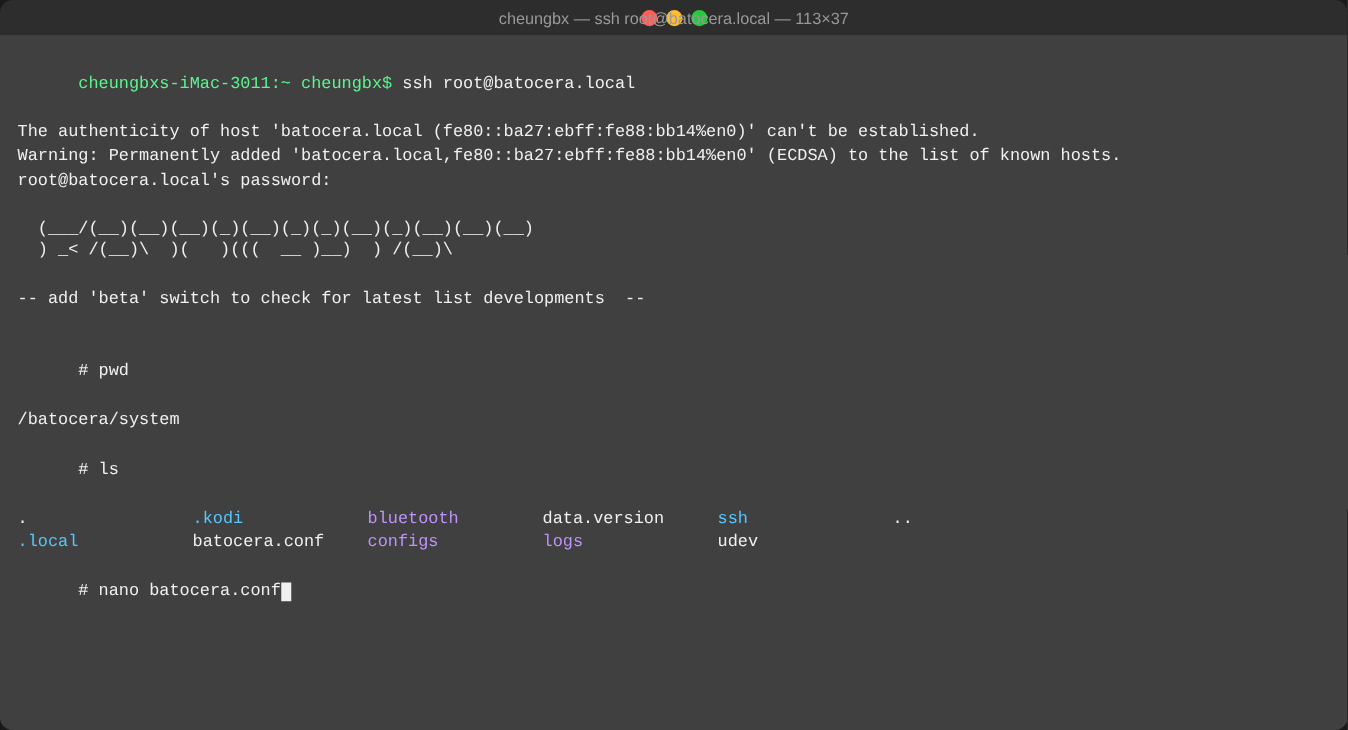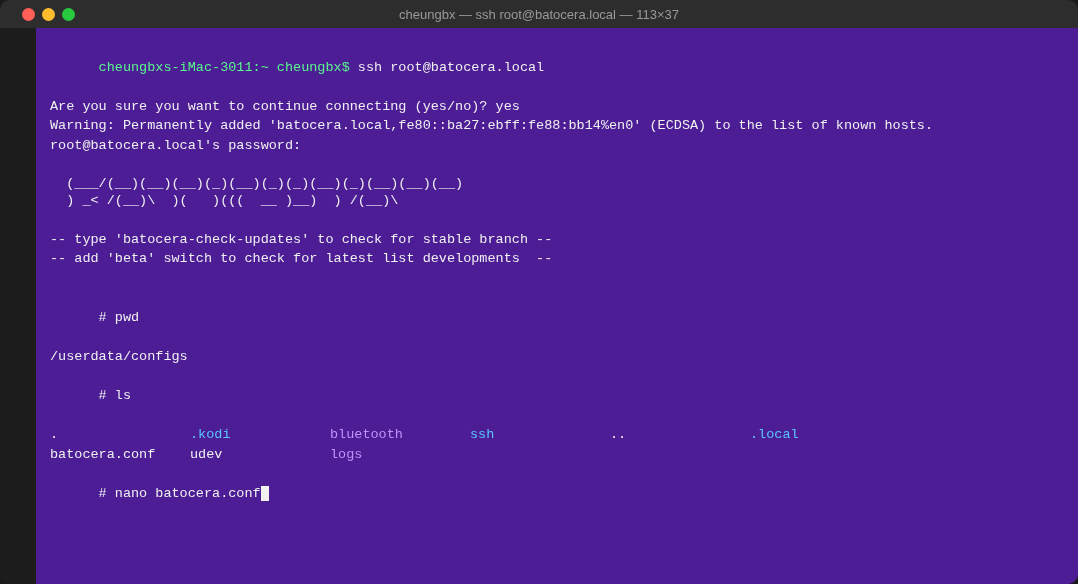--- a/index.html
+++ b/index.html
@@ -23,20 +23,21 @@
     }
 
     .titlebar {
       background: #2d2d2d;
       height: 28px;
       display: flex;
       align-items: center;
       padding: 0 22px;
       flex-shrink: 0;
       position: relative;
+      justify-content: center;
     }
 
     .traffic-lights {
       display: flex;
       gap: 7px;
       align-items: center;
     }
 
     .traffic-light {
       width: 13px;
@@ -53,27 +54,26 @@
       left: 50%;
       transform: translateX(-50%);
       color: #999;
       font-size: 13px;
       font-family: -apple-system, BlinkMacSystemFont, sans-serif;
       white-space: nowrap;
     }
 
     .terminal-body {
       flex: 1;
-      background: #4c1d95;
+      background: #404040;
       padding: 10px 14px;
       overflow: hidden;
       color: #f0f0f0;
       font-size: 13.5px;
       line-height: 1.45;
-      margin-left: 36px;
     }
 
     .line { white-space: pre; }
 
     .white { color: #f0f0f0; }
     .green { color: #5af78e; }
 
     .ascii-art {
       color: #f0f0f0;
       line-height: 1.3;
@@ -111,58 +111,59 @@
     </div>
     <div class="titlebar-title">cheungbx — ssh root@batocera.local — 113×37</div>
   </div>
 
   <div class="terminal-body">
 
     <div class="line">
       <span class="green">cheungbxs-iMac-3011:~ cheungbx$</span><span class="white"> ssh root@batocera.local</span>
     </div>
 
-    <div class="line white">Are you sure you want to continue connecting (yes/no)? yes</div>
+    <div class="line white">The authenticity of host 'batocera.local (fe80::ba27:ebff:fe88:bb14%en0)' can't be established.</div>
     <div class="line white">Warning: Permanently added 'batocera.local,fe80::ba27:ebff:fe88:bb14%en0' (ECDSA) to the list of known hosts.</div>
     <div class="line white">root@batocera.local's password:</div>
 
     <div class="line">&nbsp;</div>
 
     <div class="ascii-art">
       <div class="line">  (___/(__)(__)(__)(_)(__)(_)(_)(__)(_)(__)(__)(__)</div>
       <div class="line">  ) _&lt; /(__)\  )(   )(((  __ )__)  ) /(__)\</div>
     </div>
 
     <div class="line">&nbsp;</div>
 
-    <div class="line white">-- type 'batocera-check-updates' to check for stable branch --</div>
     <div class="line white">-- add 'beta' switch to check for latest list developments  --</div>
 
     <div class="line">&nbsp;</div>
 
     <div class="line">
       <span class="white"># pwd</span>
     </div>
-    <div class="line white">/userdata/configs</div>
+    <div class="line white">/batocera/system</div>
     <div class="line">
       <span class="white"># ls</span>
     </div>
 
     <div class="ls-grid">
 
       <div class="ls-cell white">.</div>
       <div class="ls-cell blue-color">.kodi</div>
       <div class="ls-cell purple-color">bluetooth</div>
+      <div class="ls-cell white">data.version</div>
       <div class="ls-cell blue-color">ssh</div>
 
       <div class="ls-cell white">..</div>
       <div class="ls-cell blue-color">.local</div>
       <div class="ls-cell white">batocera.conf</div>
+      <div class="ls-cell purple-color">configs</div>
+      <div class="ls-cell purple-color">logs</div>
       <div class="ls-cell white">udev</div>
-      <div class="ls-cell purple-color">logs</div>
     </div>
 
     <div class="line">
       <span class="white"># nano batocera.conf</span><span class="cursor"> </span>
     </div>
 
   </div>
 </div>
 
 </body></html>

